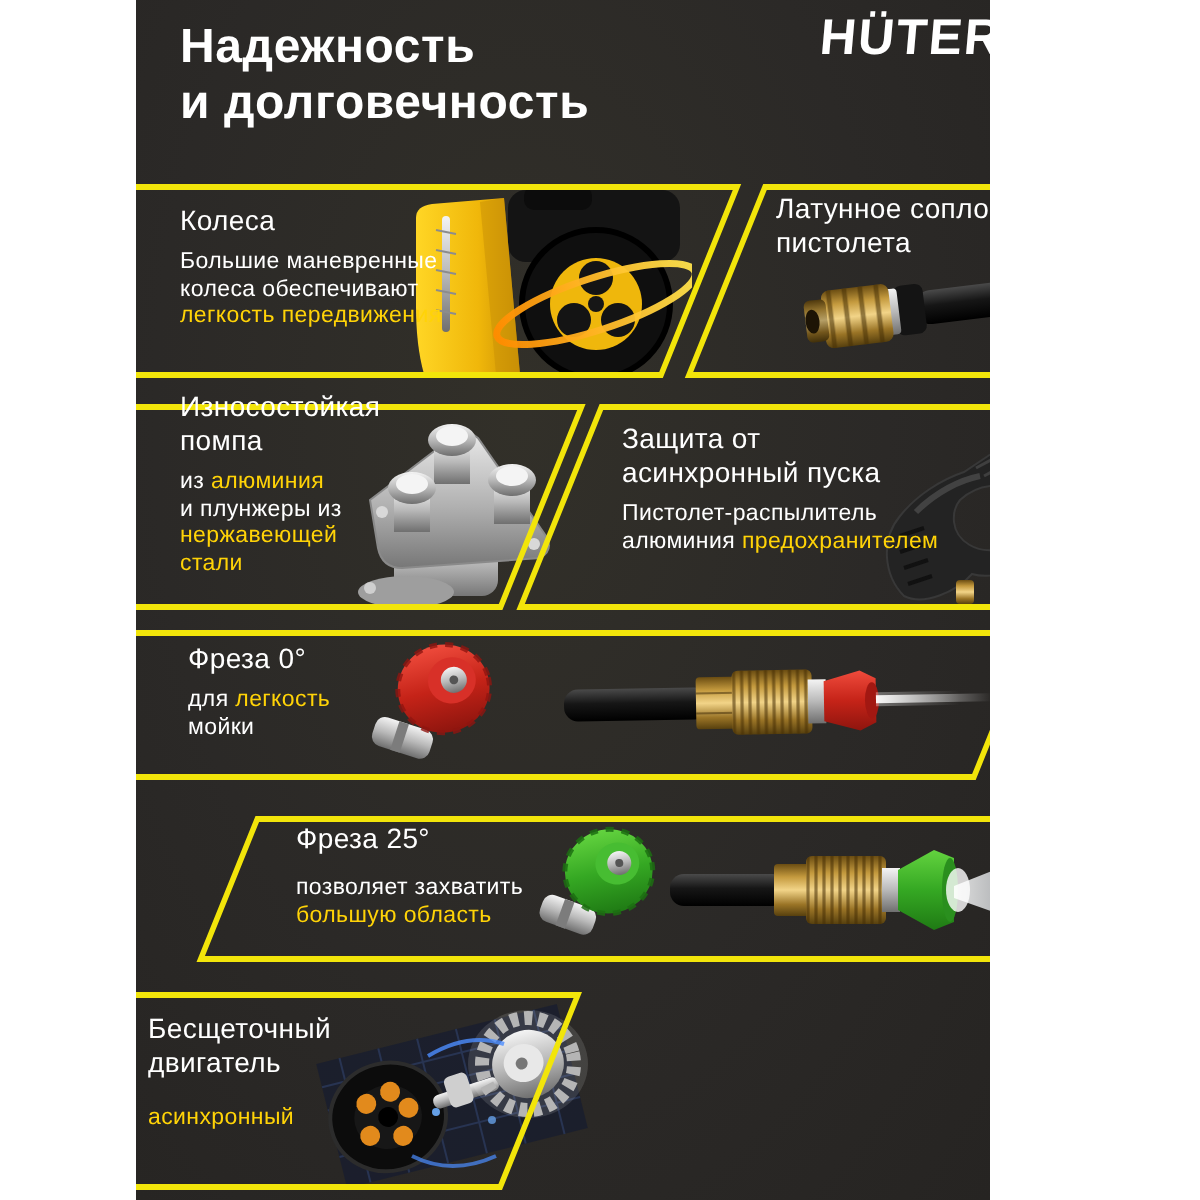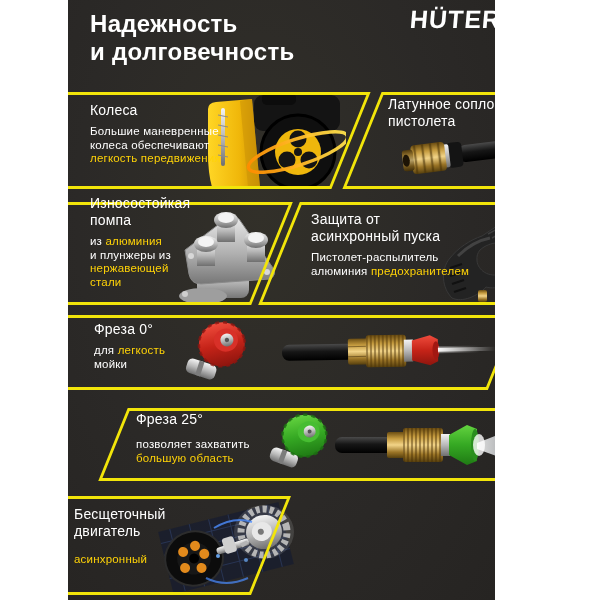--- a/index.html
+++ b/index.html
@@ -23,21 +23,21 @@
   
   .sec{position:absolute;color:#fff;z-index:3;}
   .sec h3{margin:0 0 6px 0;font-size:14px;line-height:17px;font-weight:normal;letter-spacing:.2px;}
   .sec p{margin:0;font-size:11.5px;line-height:13.5px;letter-spacing:.2px;}
   .hl{color:#ffd307;}
   #t-wheels{left:22px;top:102px;}
   #t-brass{left:320px;top:96px;}
   #t-pump{left:22px;top:195px;}
   #t-guard{left:243px;top:211px;}
   #t-n0{left:6px;top:321px;margin-left:20px;}
-  #t-n25{left:68px;top:411px;}
+  #t-n25{left:80px;top:411px;}
   #t-motor{left:6px;top:506px;}
   #t-motor p{margin-top:13px;}
   #t-n25 h3{margin-bottom:10px;}
   
   .photo{position:absolute;z-index:1;}
   #p-washer{left:128px;top:93px;}
   #p-brass{left:330px;top:128px;}
   #p-pump{left:95px;top:206px;}
   #p-gun{left:370px;top:208px;}
   #p-red1{left:112px;top:318px;}

